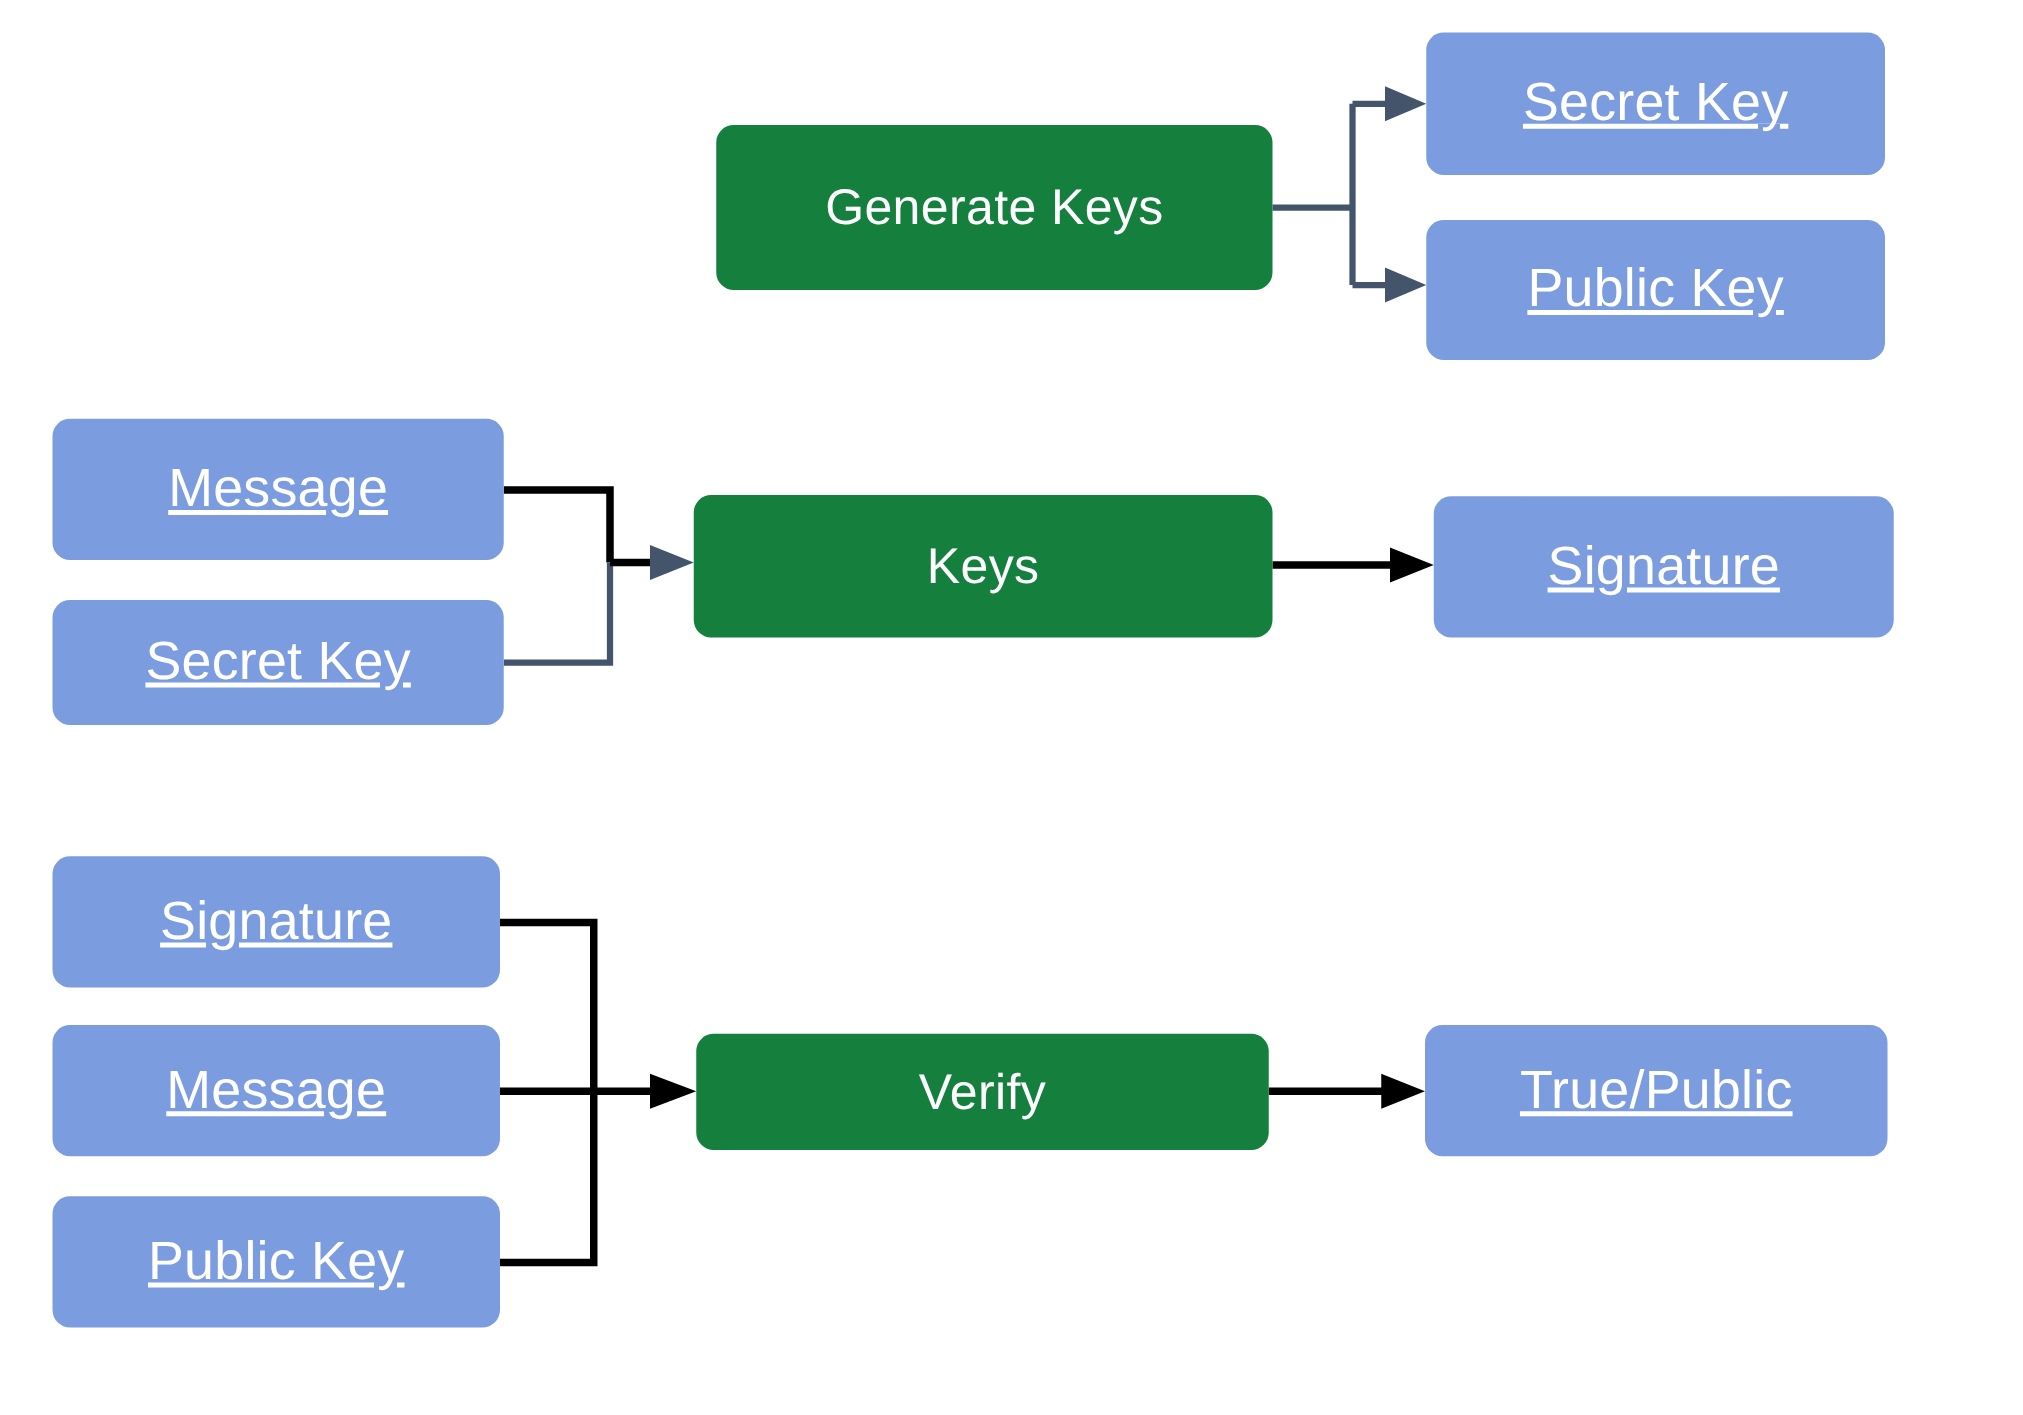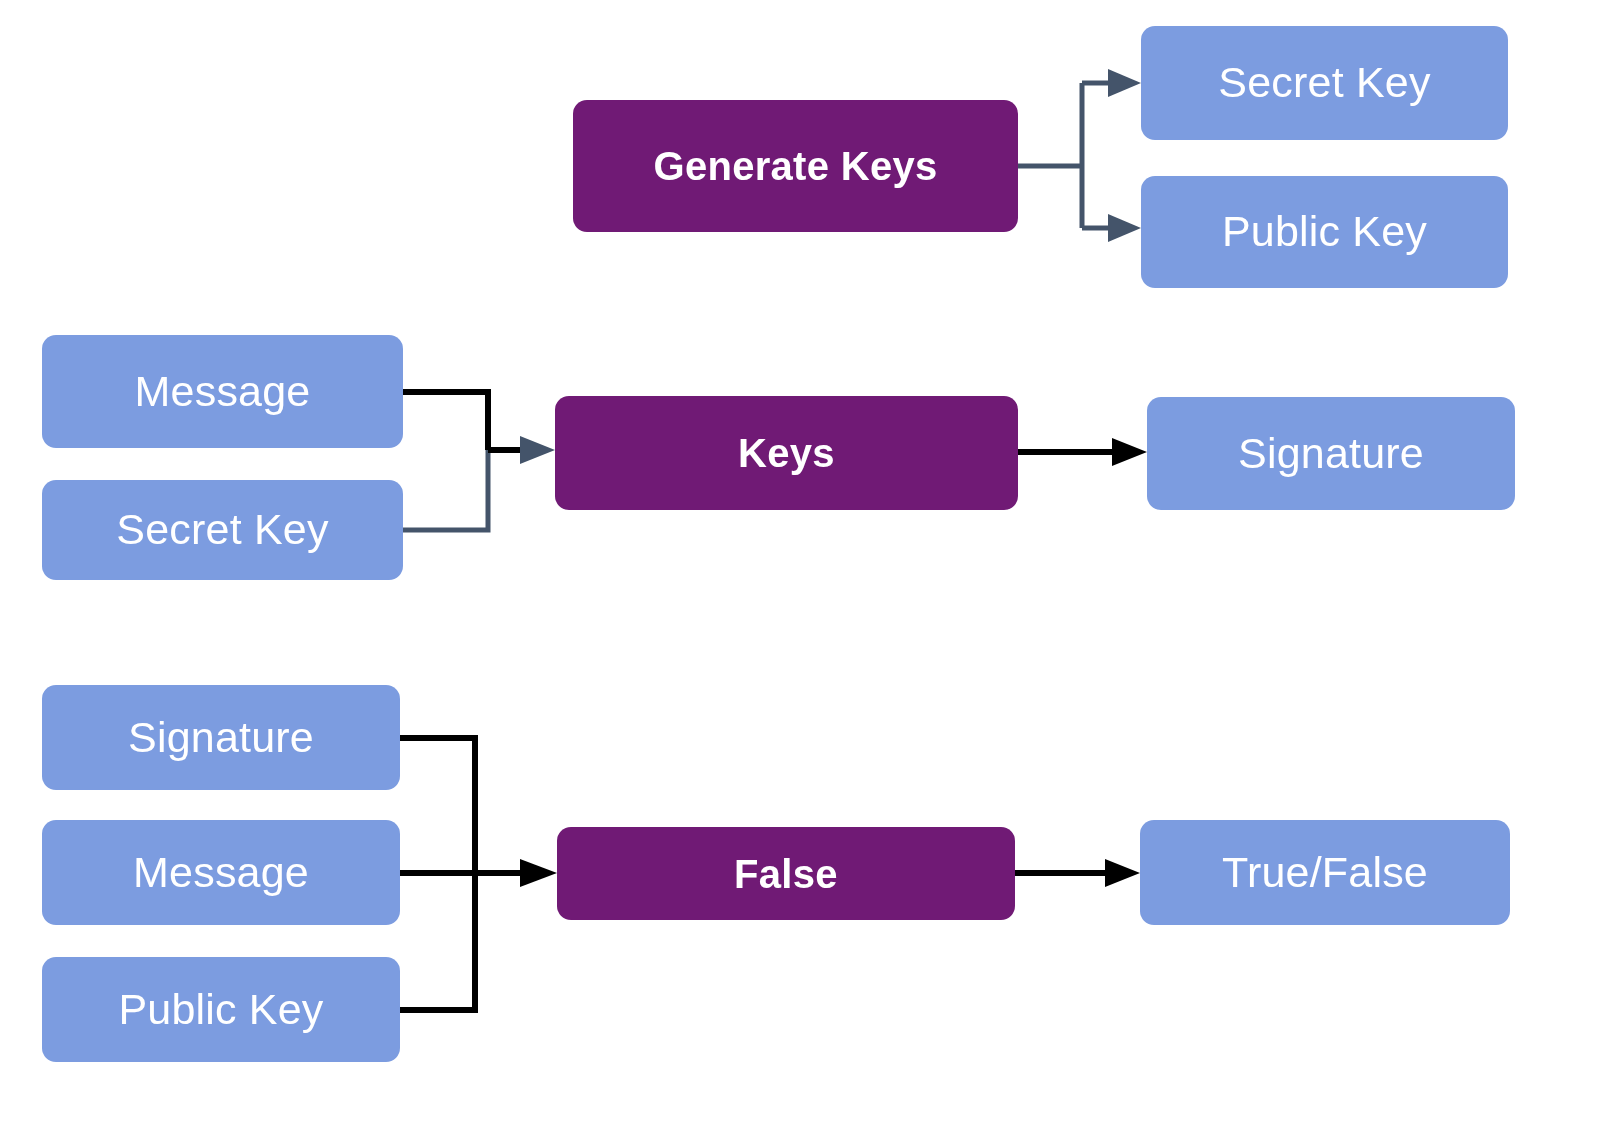--- a/index.html
+++ b/index.html
@@ -30,25 +30,26 @@
     text-align: center;
     line-height: 1.1;
     padding: 0 10px;
     user-select: none;
   }
   .node.blue {
     background: #7c9ce0;
     font-size: 43px;
     font-weight: 400;
     letter-spacing: 0.2px;
+    text-decoration: underline;
   }
   .node.red {
-    background: #701a75;
+    background: #15803d;
     font-size: 40px;
-    font-weight: bold;
+    font-weight: normal;
     letter-spacing: 0.3px;
   }
   svg.wires {
     position: absolute;
     left: 0;
     top: 0;
     width: 1618px;
     height: 1132px;
     overflow: visible;
     pointer-events: none;
@@ -122,17 +123,17 @@
   <div class="node red" style="left:555px; top:396px; width:463px; height:114px;">Keys</div>
 
   <div class="node blue" style="left:1147px; top:397px; width:368px; height:113px;">Signature</div>
 
   <div class="node blue" style="left:42px; top:685px; width:358px; height:105px;">Signature</div>
 
   <div class="node blue" style="left:42px; top:820px; width:358px; height:105px;">Message</div>
 
   <div class="node blue" style="left:42px; top:957px; width:358px; height:105px;">Public Key</div>
 
-  <div class="node red" style="left:557px; top:827px; width:458px; height:93px;">False</div>
+  <div class="node red" style="left:557px; top:827px; width:458px; height:93px;">Verify</div>
 
-  <div class="node blue" style="left:1140px; top:820px; width:370px; height:105px;">True/False</div>
+  <div class="node blue" style="left:1140px; top:820px; width:370px; height:105px;">True/Public</div>
 
 </div>
 
 </body></html>

